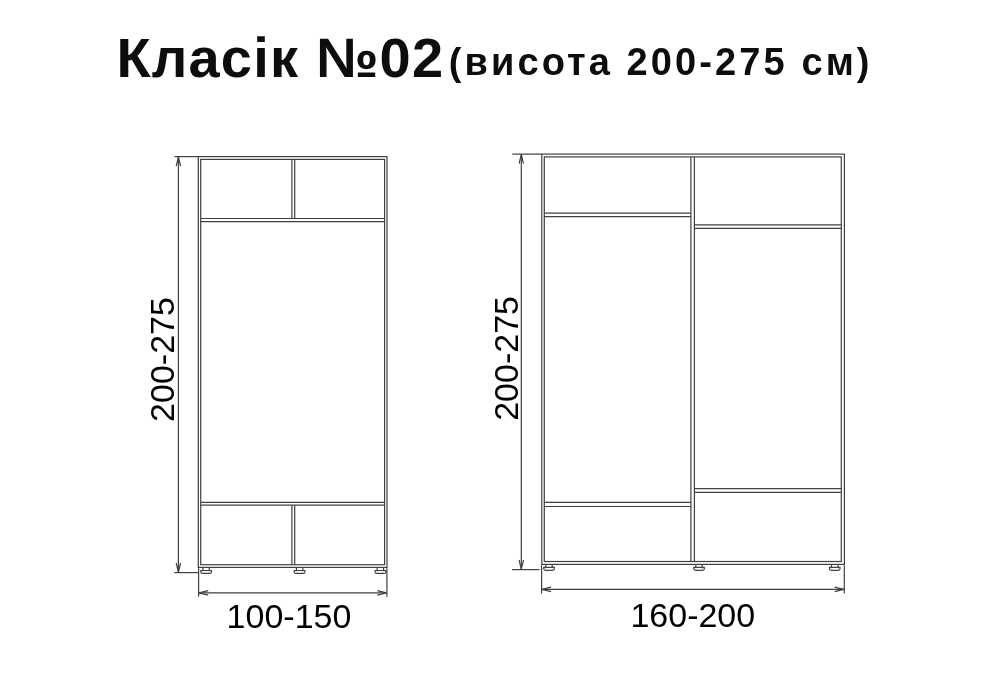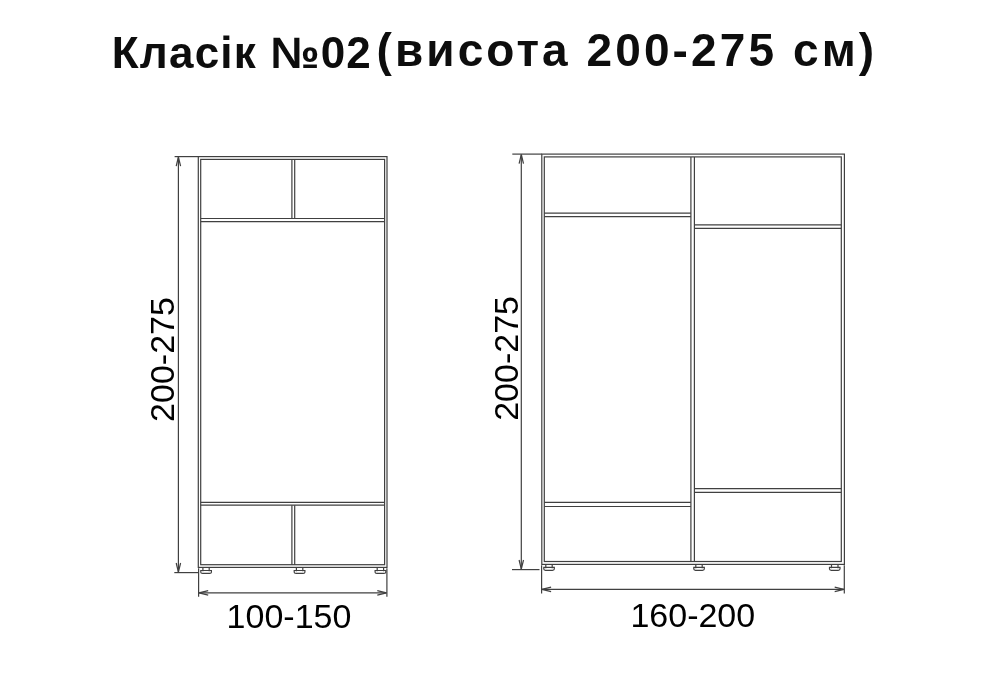--- a/index.html
+++ b/index.html
@@ -1,19 +1,19 @@
 <!DOCTYPE html>
 <html><head>
 <meta charset="utf-8">
 <style>
   html,body{margin:0;padding:0;background:#ffffff;width:983px;height:700px;overflow:hidden;}
   .titlebar{position:absolute;left:3px;top:0;width:983px;text-align:center;
     font-family:"Liberation Sans",sans-serif;color:#0d0d0d;white-space:nowrap;}
-  .t1{font-size:44px;font-weight:700;letter-spacing:1.2px;}
-  .t2{font-size:46px;font-weight:700;letter-spacing:3.1px;position:relative;top:-1.8px;}
+  .t1{font-size:56px;font-weight:700;letter-spacing:1.2px;}
+  .t2{font-size:38px;font-weight:700;letter-spacing:3.1px;position:relative;top:-1.8px;}
   svg{position:absolute;left:0;top:0;}
   text{font-family:"Liberation Sans",sans-serif;fill:#000000;}
 </style>
 </head>
 <body>
 
 <div class="titlebar" style="top:25px;"><span class="t1">Класік №02</span> <span class="t2">(висота 200-275 см)</span></div>
 <svg width="983" height="700" viewBox="0 0 983 700" fill="none">
 <g stroke="#404040" stroke-width="1.2" fill="none">
 

